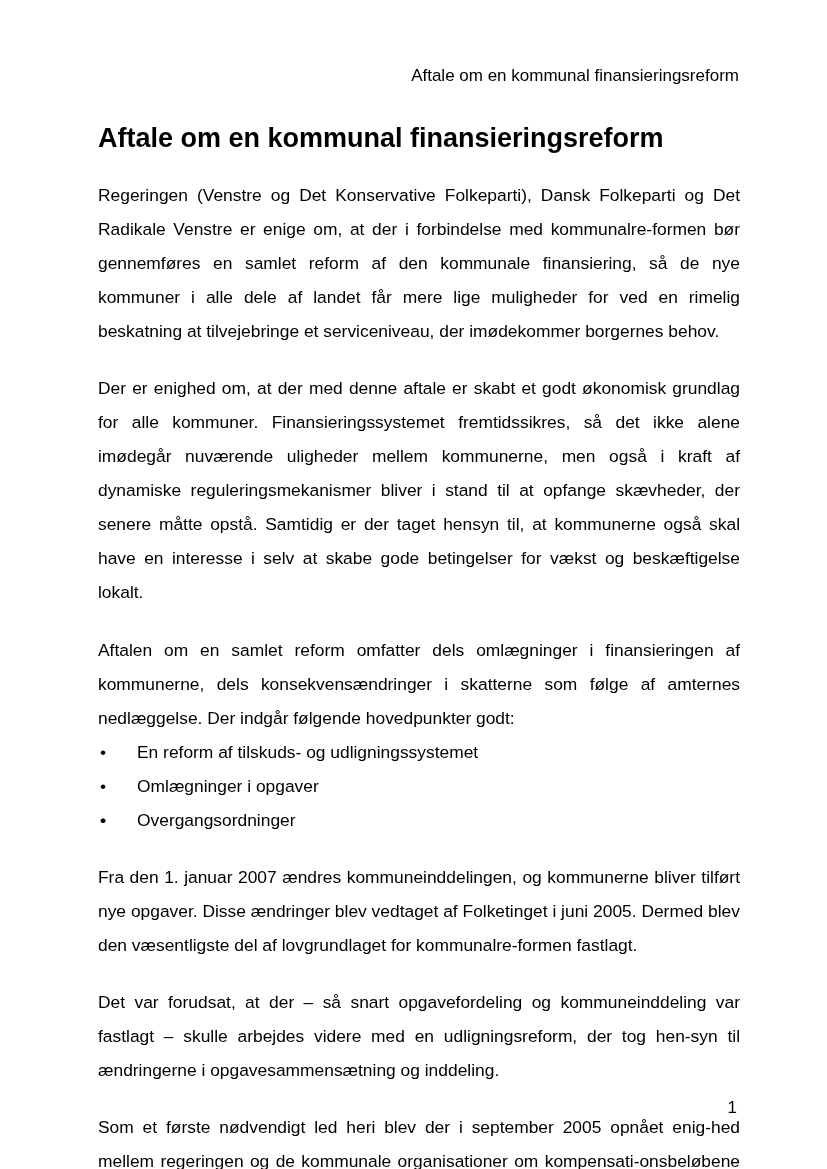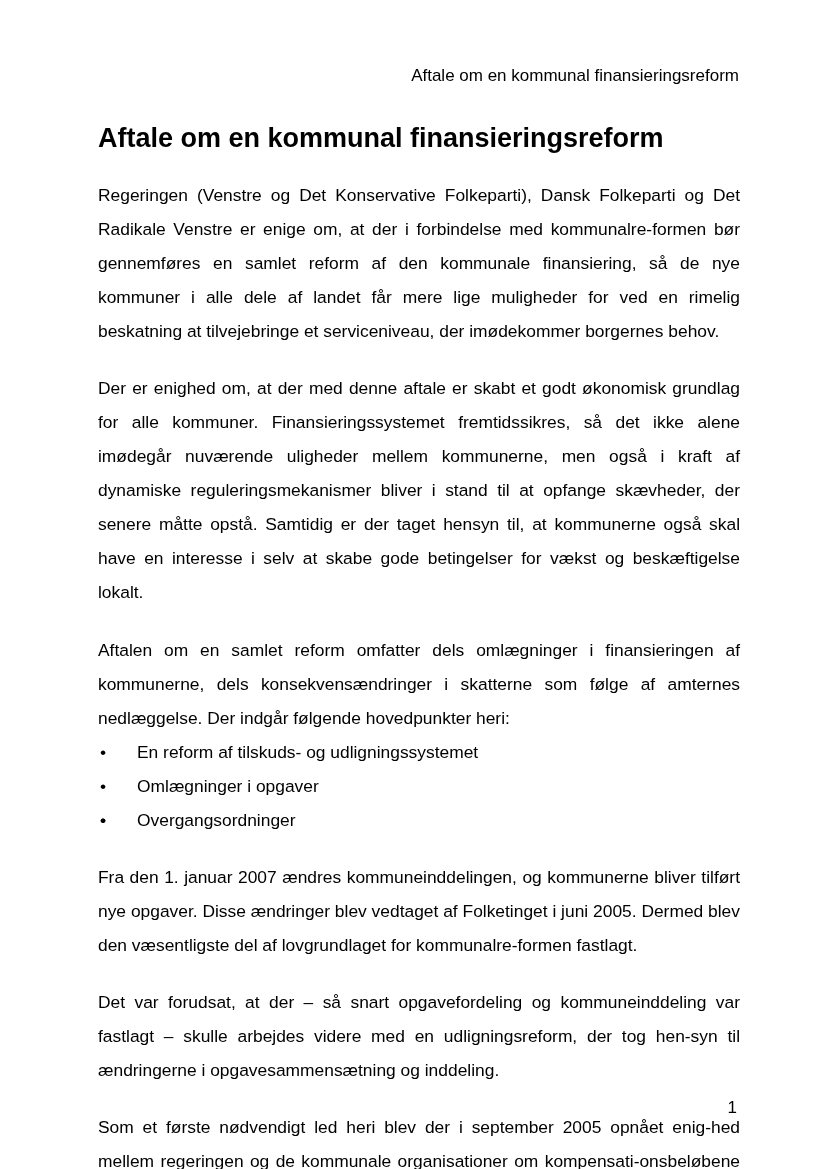--- a/index.html
+++ b/index.html
@@ -18,21 +18,21 @@
 </head>
 <body>
 
 <div class="running-header">Aftale om en kommunal finansieringsreform</div>
 
 <h1 class="title">Aftale om en kommunal finansieringsreform</h1>
 
 <div class="body">
   <p class="para">Regeringen (Venstre og Det Konservative Folkeparti), Dansk Folkeparti og Det Radikale Venstre er enige om, at der i forbindelse med kommunalre-formen bør gennemføres en samlet reform af den kommunale finansiering, så de nye kommuner i alle dele af landet får mere lige muligheder for ved en rimelig beskatning at tilvejebringe et serviceniveau, der imødekommer borgernes behov.</p>
   <p class="para">Der er enighed om, at der med denne aftale er skabt et godt økonomisk grundlag for alle kommuner. Finansieringssystemet fremtidssikres, så det ikke alene imødegår nuværende uligheder mellem kommunerne, men også i kraft af dynamiske reguleringsmekanismer bliver i stand til at opfange skævheder, der senere måtte opstå. Samtidig er der taget hensyn til, at kommunerne også skal have en interesse i selv at skabe gode betingelser for vækst og beskæftigelse lokalt.</p>
-  <p class="para tight">Aftalen om en samlet reform omfatter dels omlægninger i finansieringen af kommunerne, dels konsekvensændringer i skatterne som følge af amternes nedlæggelse. Der indgår følgende hovedpunkter heri:</p>
+  <p class="para tight">Aftalen om en samlet reform omfatter dels omlægninger i finansieringen af kommunerne, dels konsekvensændringer i skatterne som følge af amternes nedlæggelse. Der indgår følgende hovedpunkter godt:</p>
   <ul class="bullets">
     <li>
       <span class="dot">•</span>
       <span>En reform af tilskuds- og udligningssystemet</span>
     </li>
     <li>
       <span class="dot">•</span>
       <span>Omlægninger i opgaver</span>
     </li>
     <li>

